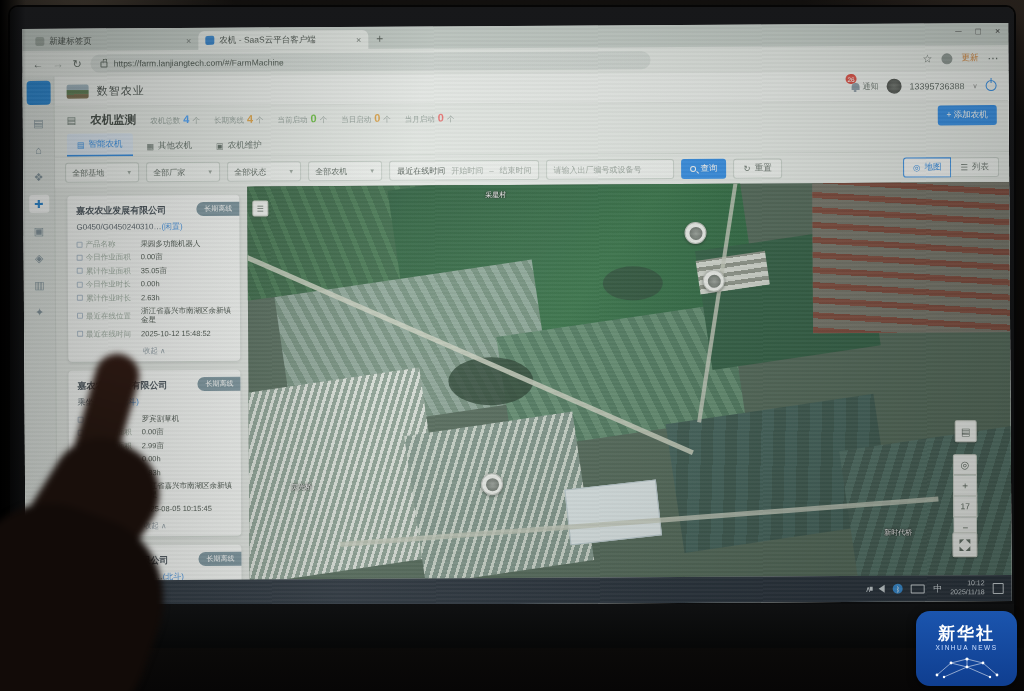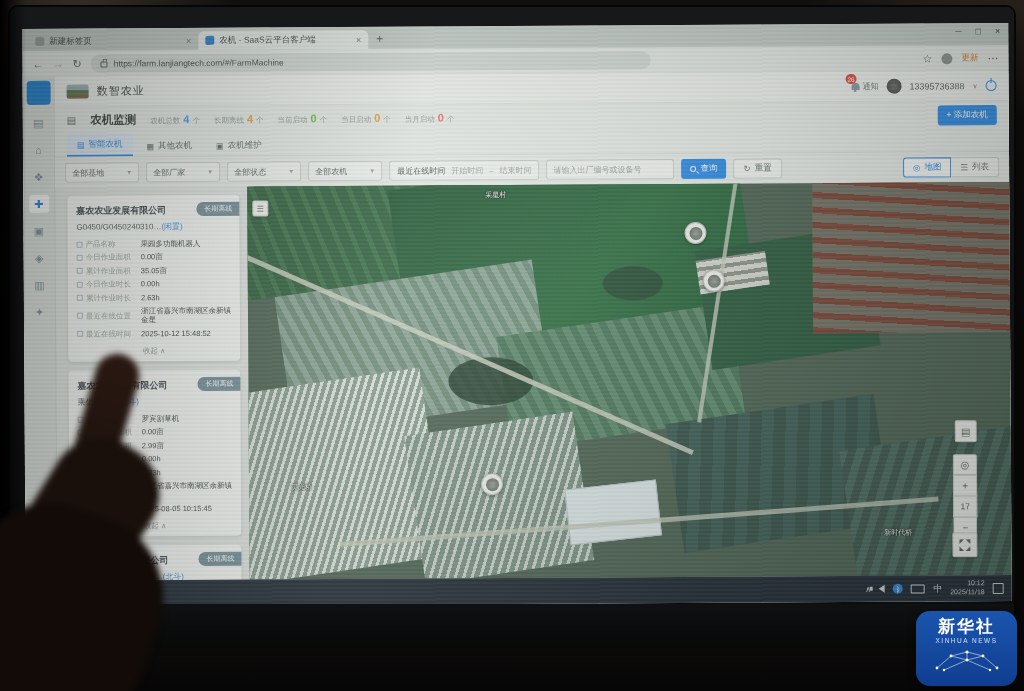--- a/index.html
+++ b/index.html
@@ -204,21 +204,21 @@
     background:#190f0b; transform:rotate(32deg); }
   .finger .mass { position:absolute; left:-30px; top:170px; width:200px; height:220px; border-radius:40%;
     background:#120b08; transform:rotate(20deg); }
   .shadowL { position:absolute; left:0; top:0; width:26px; height:691px; background:linear-gradient(90deg,#000, rgba(0,0,0,0)); z-index:20; }
   .chinShade { position:absolute; left:10px; top:604px; width:1004px; height:47px; background:linear-gradient(#101112,#060707); z-index:21; border-radius:0 0 8px 8px; }
   .deskShade { position:absolute; left:0; top:648px; width:1024px; height:43px; background:linear-gradient(#0b0a09,#070606); z-index:22; }
 
   .xinhua { position:absolute; left:916px; top:611px; width:101px; height:75px; border-radius:14px;
     background:linear-gradient(#1b55ae,#0f3e90); z-index:70; display:flex; flex-direction:column; align-items:center; padding-top:7px;
     box-shadow:0 2px 8px rgba(0,0,0,.6); }
-  .xh-cn { color:#fff; font-size:17px; font-weight:bold; letter-spacing:2px; line-height:1; }
+  .xh-cn { color:#fff; font-size:17px; font-weight:bold; letter-spacing:2px; line-height:1;margin-top:7px; }
   .xh-en { color:#cfe0ff; font-size:6.5px; letter-spacing:1.5px; margin-top:2px; }
   .xh-net { margin-top:2px; }
 </style>
 </head>
 <body>
 
 <div class="bezel"></div>
 
 <div class="screen">
 

